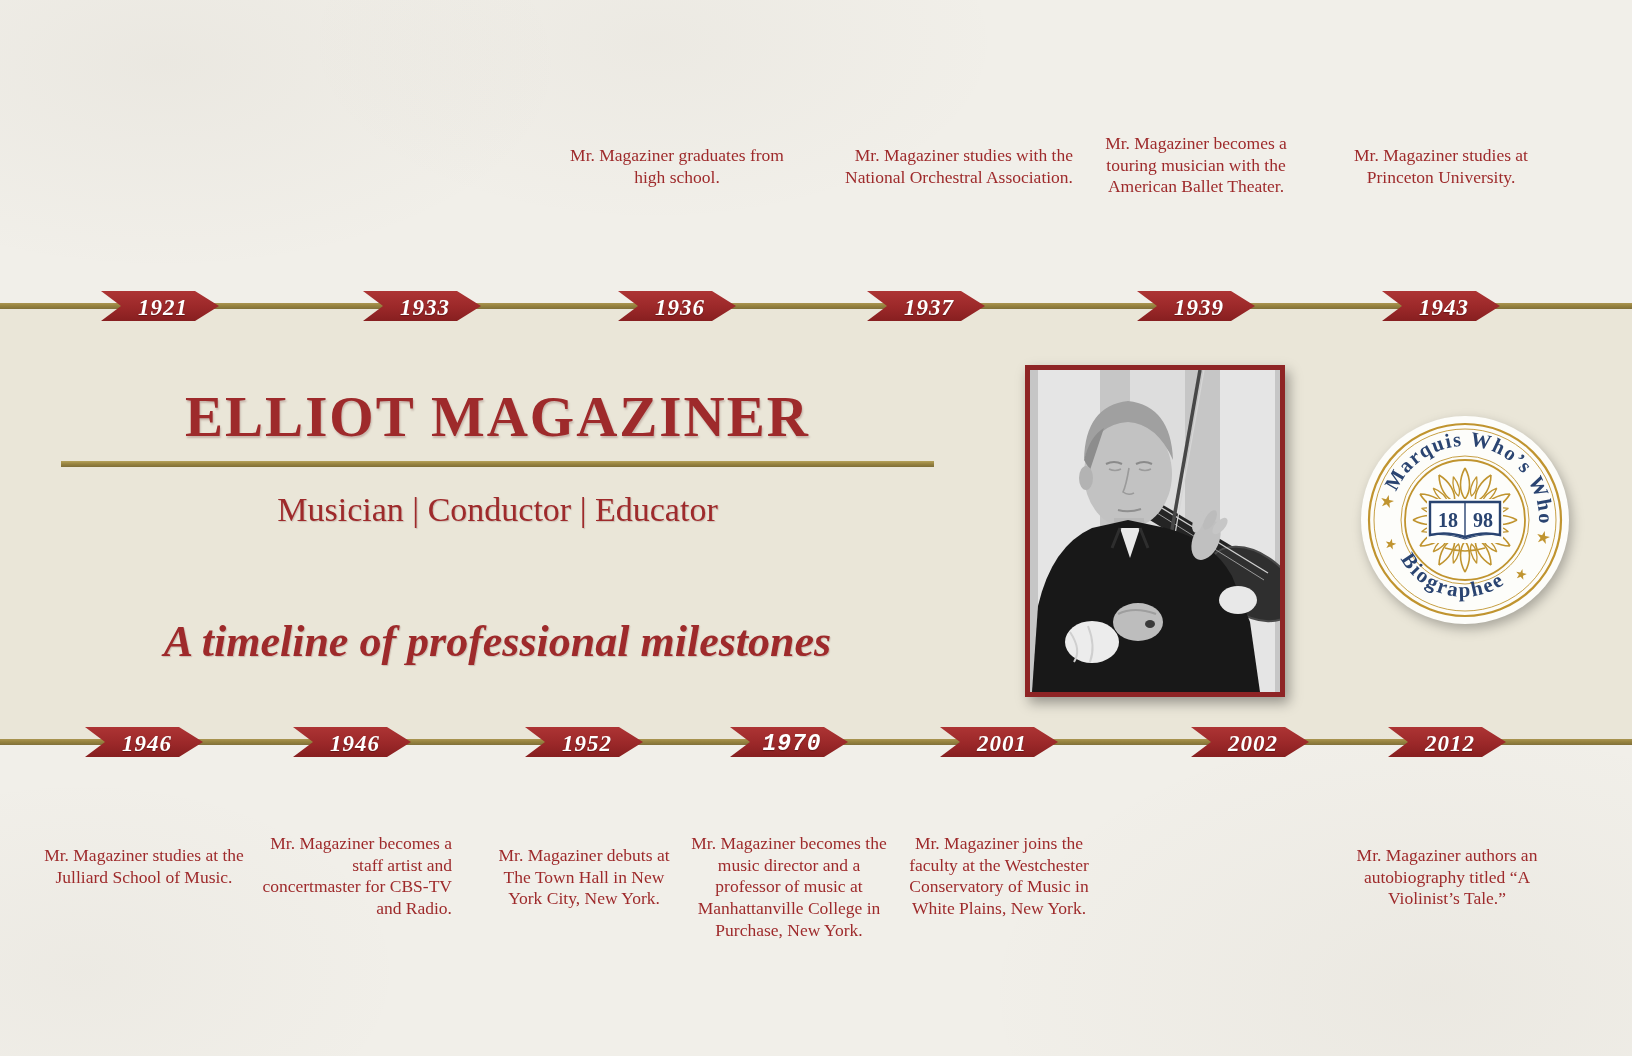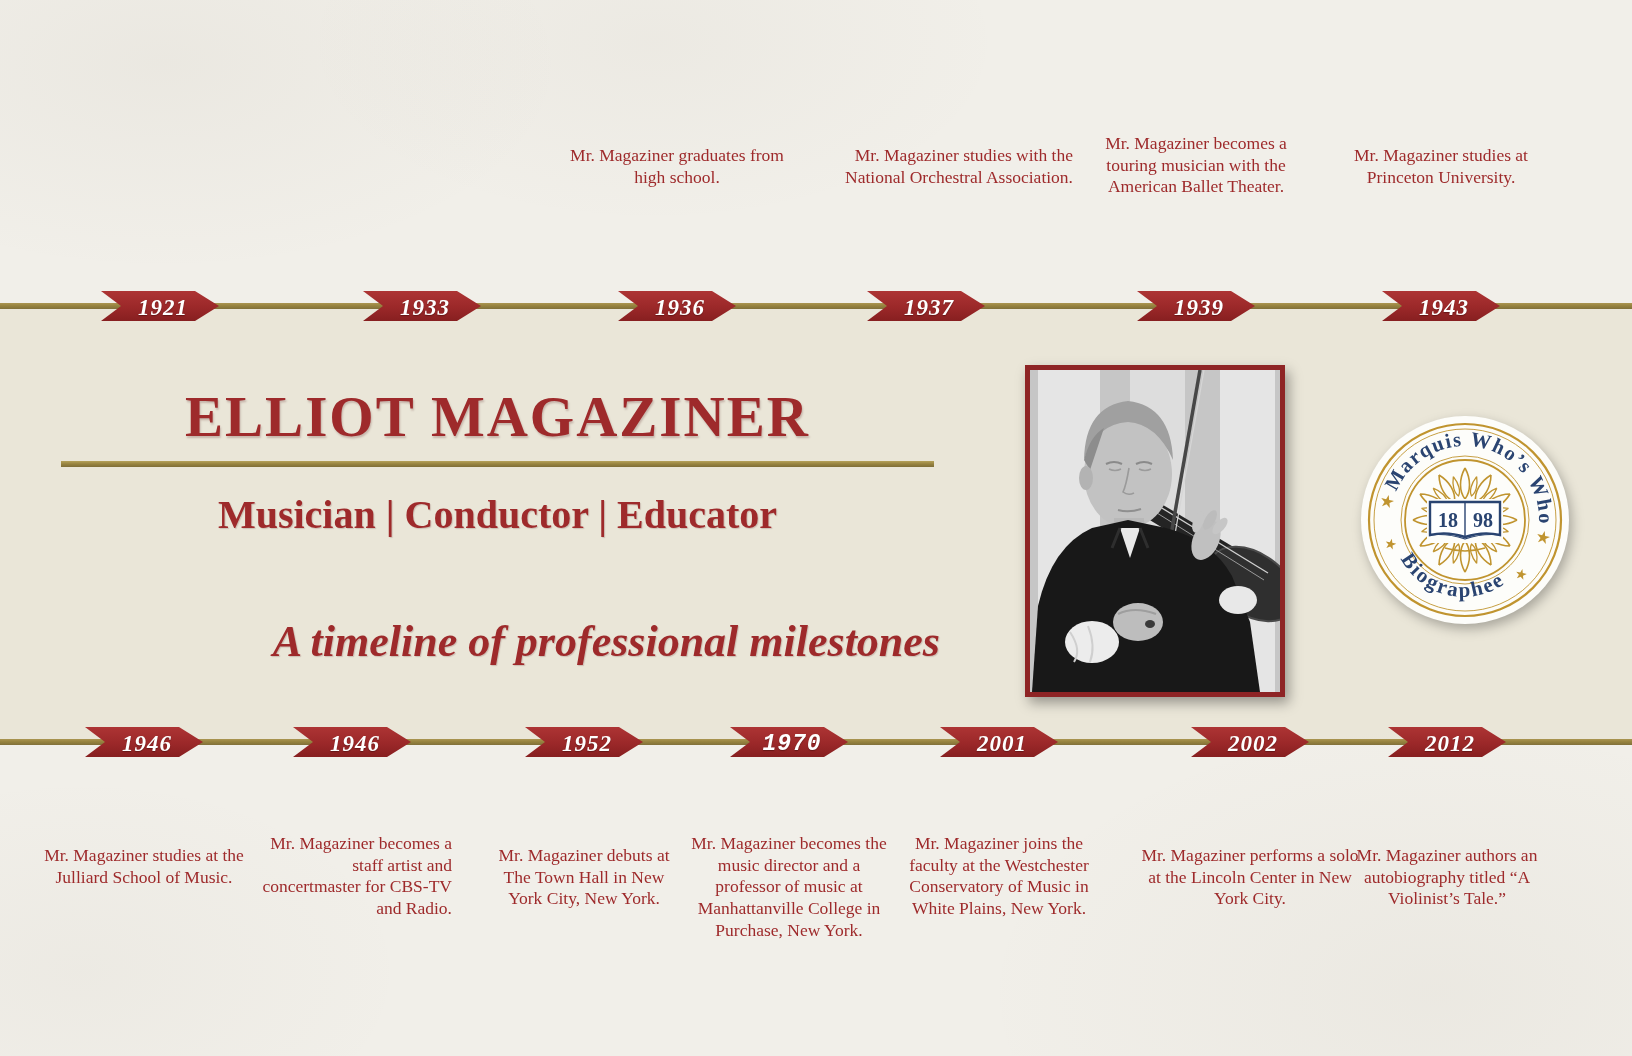--- a/index.html
+++ b/index.html
@@ -60,25 +60,25 @@
   .center-head h1{
     margin:16px; font-weight:bold; font-size:57px; line-height:1;
     letter-spacing:2px; color:var(--red);
     text-shadow:1px 2px 2px rgba(90,35,35,0.25);
   }
   .title-rule{
     height:6px; margin:15px 6px 0 6px;
     background:linear-gradient(180deg,#b5a159 0%, #97833f 50%, #7f6e38 100%);
   }
   .roles{
-    margin-top:24px; font-weight:bold; font-size:40px; color:var(--red);
+    margin-top:24px; font-weight:normal; font-size:34px; color:var(--red);
     text-shadow:1px 1px 1px rgba(90,35,35,0.2);
   }
   .tagline{
-    position:absolute; left:55px; top:616px; width:885px; text-align:right;
+    position:absolute; left:55px; top:616px; width:885px; text-align:center;
     font-style:italic; font-weight:bold; font-size:44px; color:var(--red);
     text-shadow:1px 1px 1px rgba(90,35,35,0.2);
   }
 
   .photo-frame{
     position:absolute; left:1025px; top:365px; width:250px; height:322px;
     border:5px solid #8e2425; background:#c6c6c6;
     box-shadow:4px 6px 12px rgba(0,0,0,0.35);
   }
   .photo-frame svg{ display:block; }
@@ -309,15 +309,14 @@
     </div>
   <div class="year-banner yb-bottom" style="left:1447px;">
       <span>2012</span>
     </div>
 
   <div class="desc" style="left:144px; top:845px; width:200px;">Mr. Magaziner studies at the Julliard School of Music.</div>
   <div class="desc" style="left:352px; top:833px; width:200px;text-align:right;">Mr. Magaziner becomes a staff artist and concertmaster for CBS-TV and Radio.</div>
   <div class="desc" style="left:584px; top:845px; width:190px;">Mr. Magaziner debuts at The Town Hall in New York City, New York.</div>
   <div class="desc" style="left:789px; top:833px; width:200px;">Mr. Magaziner becomes the music director and a professor of music at Manhattanville College in Purchase, New York.</div>
   <div class="desc" style="left:999px; top:833px; width:215px;">Mr. Magaziner joins the faculty at the Westchester Conservatory of Music in White Plains, New York.</div>
-  <div class="desc" style="left:1250px; top:845px; width:220px;">Mr. Magaziner performs a solo at the Lincoln Center in New York City.</div>
   <div class="desc" style="left:1447px; top:845px; width:215px;">Mr. Magaziner authors an autobiography titled “A Violinist’s Tale.”</div>
 </div>
 
 </body></html>

